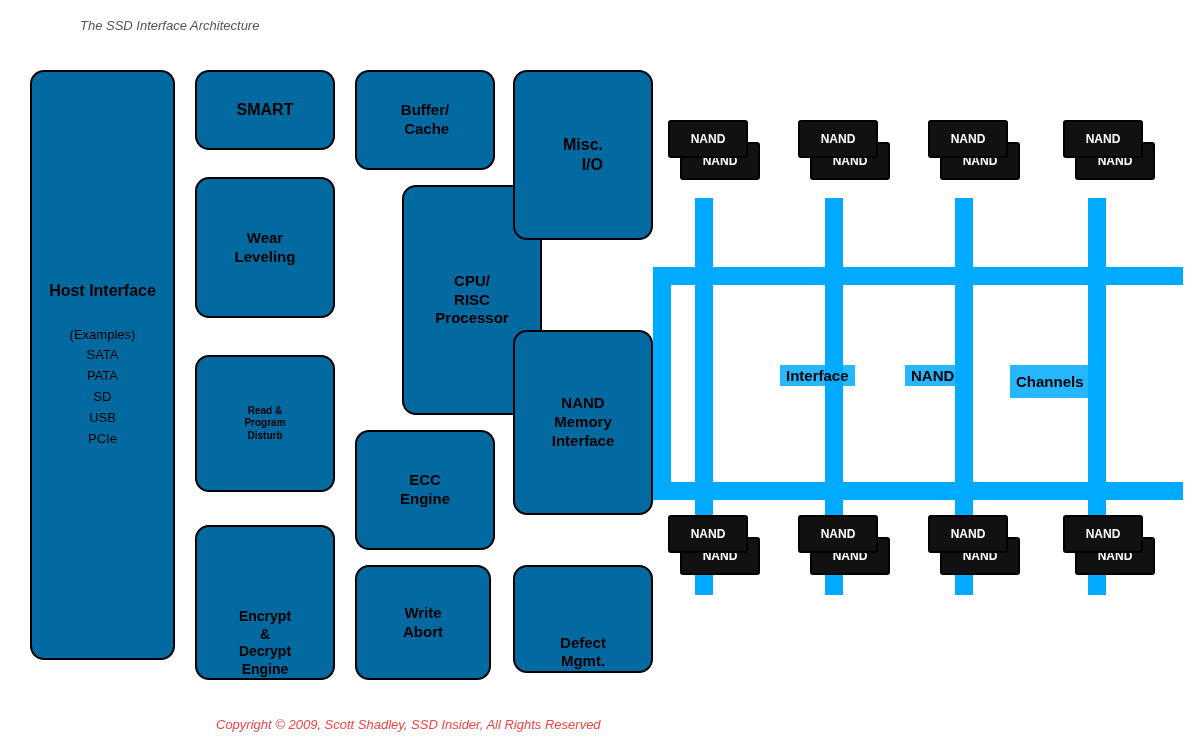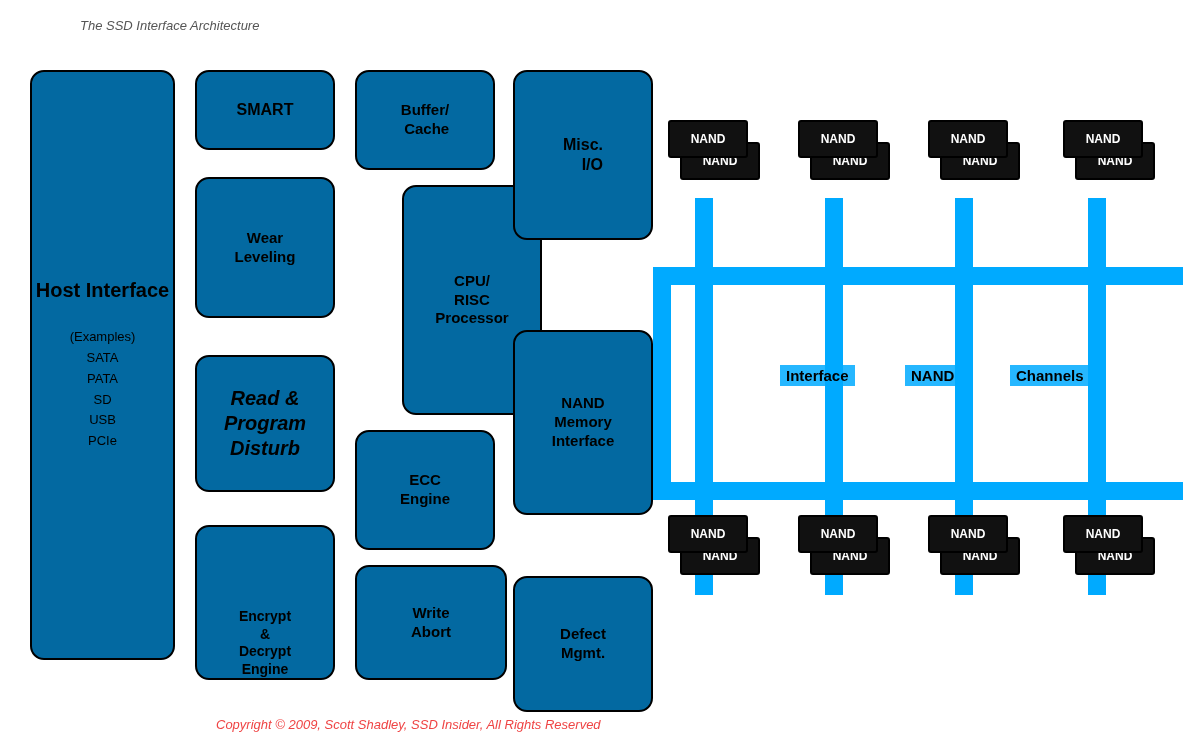--- a/index.html
+++ b/index.html
@@ -87,22 +87,21 @@
       height: 141px;
       font-size: 15px;
       margin-top: 12px;
     }
 
     .read-program-block {
       left: 175px;
       top: 295px;
       width: 140px;
       height: 137px;
-      font-size: 20px;
-      font-style: italic;
+      font-size: 10px;
     }
 
     .encrypt-decrypt-block {
       left: 175px;
       top: 465px;
       width: 140px;
       height: 155px;
       font-size: 14px;
       align-items: flex-end;
     }
@@ -130,21 +129,21 @@
       left: 335px;
       top: 370px;
       width: 140px;
       height: 120px;
       font-size: 15px;
     }
 
     .write-abort-block {
       left: 335px;
       top: 505px;
-      width: 152px;
+      width: 136px;
       height: 115px;
       font-size: 15px;
     }
 
     
     .misc-io-block {
       left: 493px;
       top: 10px;
       width: 140px;
       height: 170px;
@@ -155,24 +154,25 @@
     .nand-memory-block {
       left: 493px;
       top: 270px;
       width: 140px;
       height: 185px;
       font-size: 15px;
     }
 
     .defect-mgmt-block {
       left: 493px;
-      top: 516px;
-      width: 140px;
-      height: 136px;
-      font-size: 15px;
+      top: 505px;
+      width: 140px;
+      height: 108px;
+      font-size: 15px;
+      align-items: flex-end;
     }
 
     
     .nand-chip {
       background: #111;
       border: 2px solid #000;
       border-radius: 3px;
       position: absolute;
       display: flex;
       flex-direction: column;
@@ -216,21 +216,21 @@
   </div>
 
   <div class="bottom-title">
     <span>Copyright © 2009, Scott Shadley, SSD Insider, All Rights Reserved</span>
   </div>
 
   <div class="diagram">
 
     <div class="green-block host-interface">
       <div>
-        <div style="font-size:20px; font-weight:bold; margin-bottom:24px;">Host
+        <div style="font-size:16px; font-weight:bold; margin-bottom:24px;">Host
 Interface</div>
         <div style="font-size:13px; font-weight:normal; line-height:1.6;">(Examples)<br>SATA<br>PATA<br>SD<br>USB<br>PCIe</div>
       </div>
     </div>
 
     <div class="green-block smart-block">
       <span>SMART</span>
     </div>
 
     <div class="green-block wear-leveling-block">
@@ -318,21 +318,21 @@
 
     <div class="nand-chip" style="left: 1043px; top: 60px; width: 80px; height: 38px; z-index:2;">
       <span>NAND</span>
     </div>
     <div class="nand-chip" style="left: 1055px; top: 82px; width: 80px; height: 38px; z-index:1;">
       <span>NAND</span>
     </div>
 
     <div class="connector-label" style="left: 760px; top: 305px; font-size:15px; color:#000; font-weight:bold; background:rgba(0,170,255,0.85); padding:2px 6px;">Interface</div>
     <div class="connector-label" style="left: 885px; top: 305px; font-size:15px; color:#000; font-weight:bold; background:rgba(0,170,255,0.85); padding:2px 6px;">NAND</div>
-    <div class="connector-label" style="left: 990px; top: 305px; font-size:15px; color:#000; font-weight:bold; background:rgba(0,170,255,0.85); padding:2px 6px;">Channels</div>
+    <div class="connector-label" style="left: 990px; top: 305px; font-size:15px; color:#000; font-weight:bold; background:rgba(0,170,255,0.85); padding:8px 6px;">Channels</div>
 
     <div class="nand-chip" style="left: 648px; top: 455px; width: 80px; height: 38px; z-index:2;">
       <span>NAND</span>
     </div>
     <div class="nand-chip" style="left: 660px; top: 477px; width: 80px; height: 38px; z-index:1;">
       <span>NAND</span>
     </div>
 
     <div class="nand-chip" style="left: 778px; top: 455px; width: 80px; height: 38px; z-index:2;">
       <span>NAND</span>

